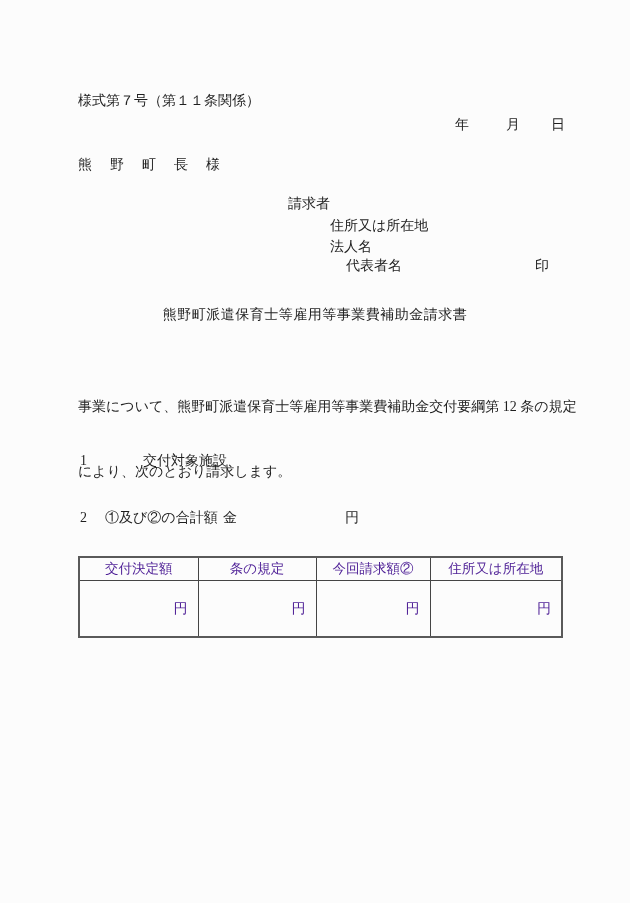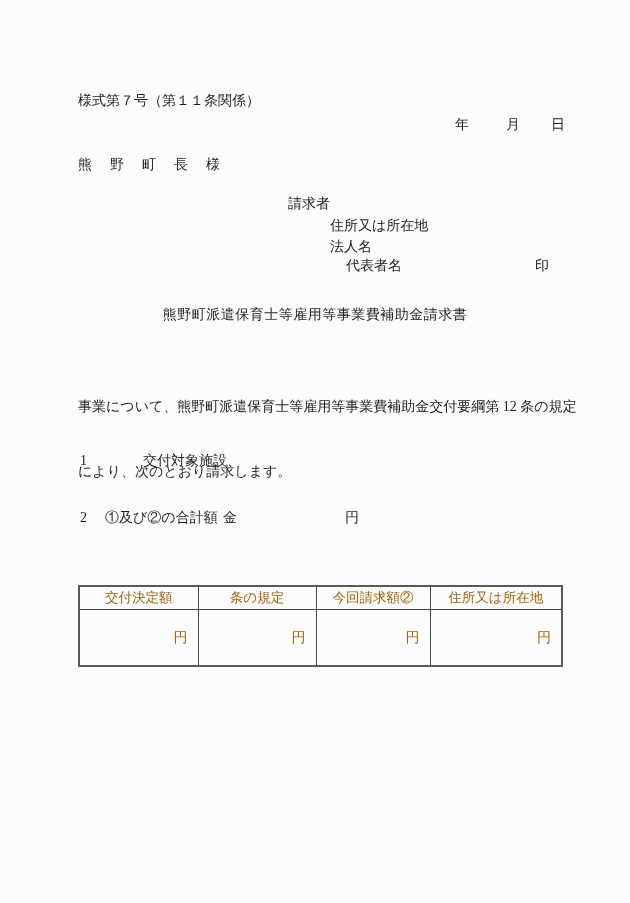--- a/index.html
+++ b/index.html
@@ -48,22 +48,21 @@
 
   table.amounts {
     position: absolute;
     left: 78px;
     top: 556px;
     border-collapse: collapse;
     table-layout: fixed;
     width: 483px;
     border: 2px solid #5a5a5a;
     font-size: 14px;
-    color: #a16207;
-    margin-top: 29px;
+    color: #4c1d95;
   }
   table.amounts th, table.amounts td {
     border: 1px solid #454545;
     font-weight: normal;
     padding: 0;
   }
   table.amounts th {
     height: 22px;
     text-align: center;
     vertical-align: middle;

